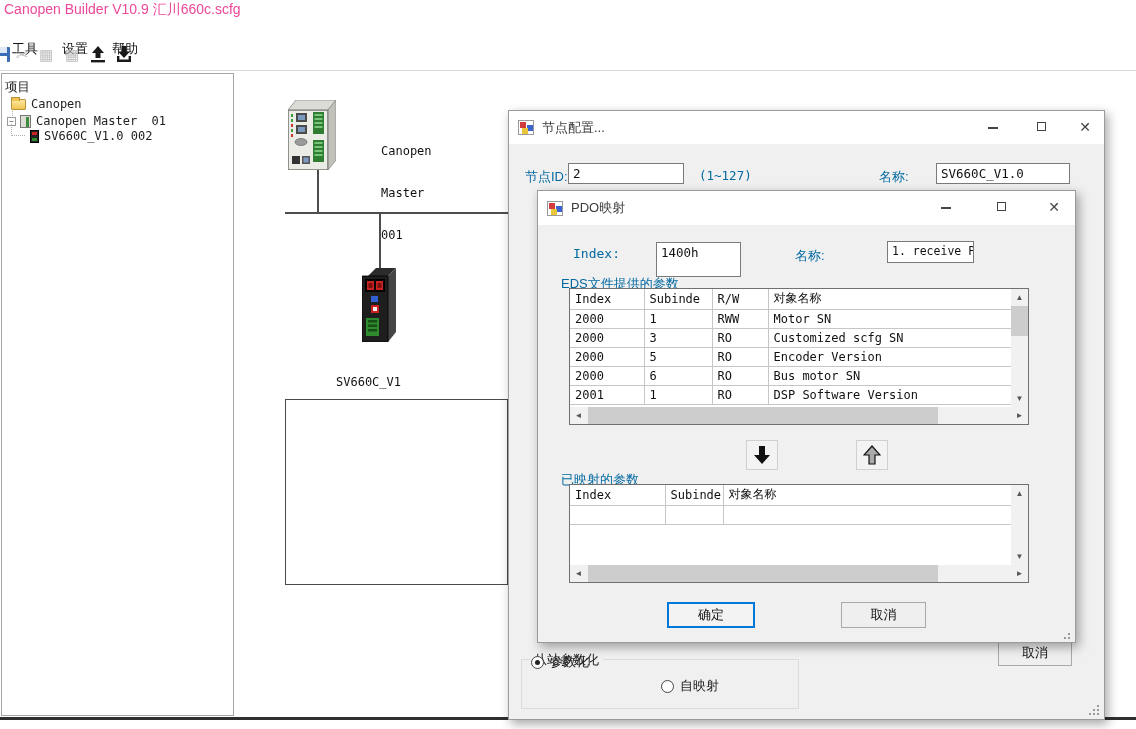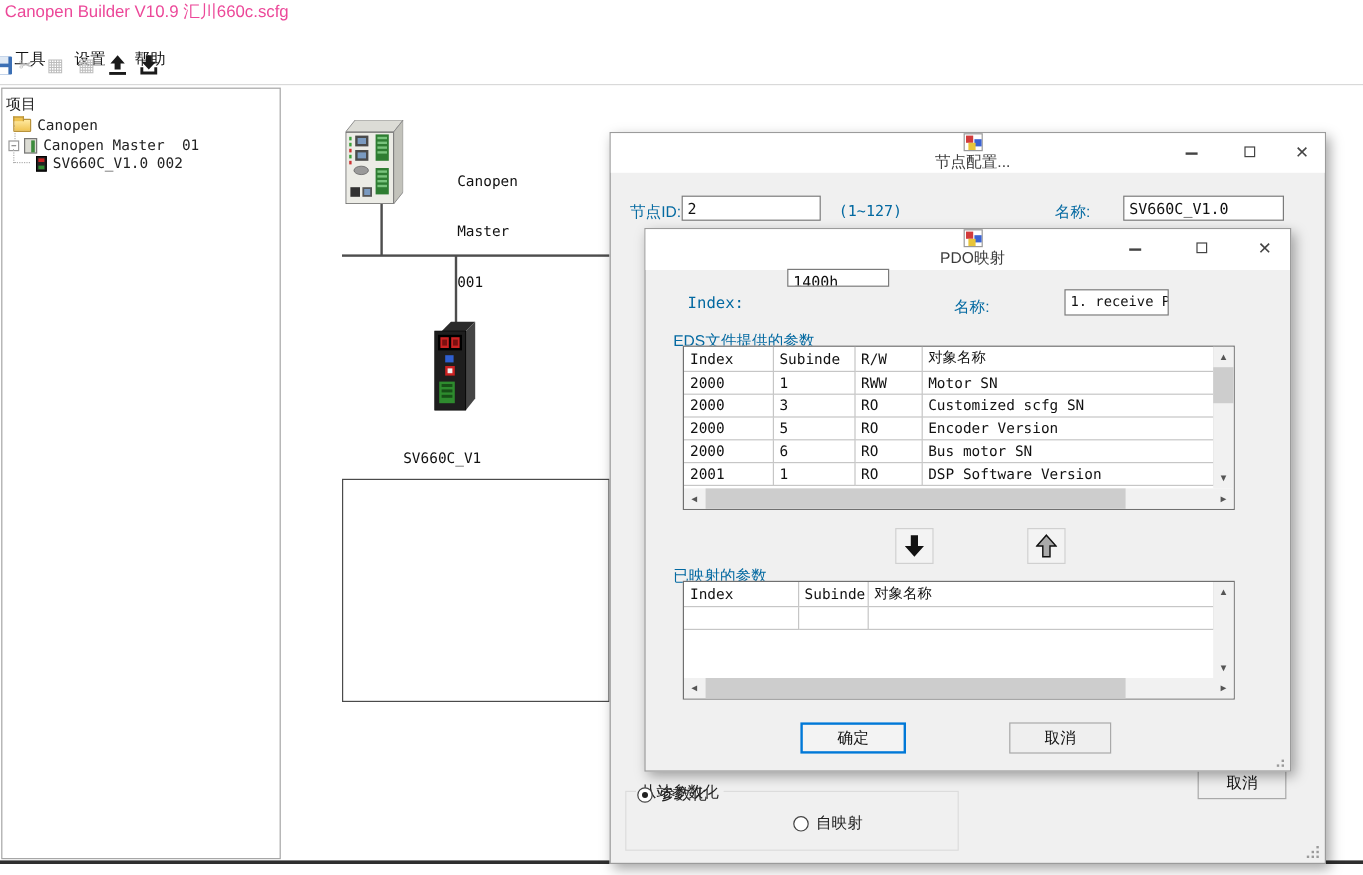--- a/index.html
+++ b/index.html
@@ -40,21 +40,21 @@
   .busline { background:#4d4d4d; }
   .dev-label { font-family:"DejaVu Sans Mono", monospace; font-size:12px; line-height:14px;
                color:#111; white-space:pre; }
   #canvas-rect { left:285px; top:399px; width:223px; height:186px; background:#fff; border:1.5px solid #4a4a4a; }
   #bottom-line { left:0; top:717px; width:1136px; height:3px; background:#2f2f2f; }
 
   
   .dialog { position:absolute; background:#f0f0f0; border:1px solid #9b9b9b;
             box-shadow:3px 4px 10px rgba(0,0,0,.35); }
   .titlebar { position:absolute; left:0; top:0; right:0; height:33px; background:#fff;
-              display:flex; align-items:center;flex-direction:column; }
+              display:flex; align-items:center; }
   .dlg-title { font-size:13px; color:#3c3c3c; margin-left:8px; }
   .form-ico { width:16px; height:15px; margin-left:9px; position:relative;
               background:#fff; border:1px solid #999; }
   .form-ico i { position:absolute; width:6px; height:6px; }
   .winbtn { position:absolute; top:0; width:40px; height:32px; text-align:center; color:#444; }
   .minbar { display:inline-block; width:10px; height:1.5px; background:#444; margin-top:16px; }
   .maxbox { display:inline-block; width:9px; height:9px; border:1.2px solid #444; margin-top:11px; }
   .closex { font-size:14px; line-height:32px; }
 
   .textbox { position:absolute; background:#fff; border:1px solid #7a7a7a; font-size:12.5px;
@@ -268,21 +268,21 @@
         <i style="left:8px;top:4px;background:#3b62d2"></i>
         <i style="left:3px;top:7px;background:#e8c53a"></i>
     </span>
     <span class="dlg-title">PDO映射</span>
     <span class="winbtn" style="left:388px"><span class="minbar"></span></span>
     <span class="winbtn" style="left:443px"><span class="maxbox"></span></span>
     <span class="winbtn closex" style="left:496px">✕</span>
   </div>
 
   <span class="lbl mono" style="left:35px;top:55px">Index:</span>
-  <div class="textbox" style="left:118px;top:33px;width:85px;height:15px">1400h</div>
+  <div class="textbox" style="left:118px;top:51px;width:85px;height:35px">1400h</div>
   <span class="lbl" style="left:257px;top:56px">名称:</span>
   <div class="textbox" style="left:349px;top:50px;width:87px;height:22px;font-size:11.5px">1. receive PDO</div>
 
   <span class="lbl" style="left:23px;top:84px">EDS文件提供的参数</span>
 
   <div class="tblbox" style="left:31px;top:97px;width:460px;height:137px">
     <table class="grid">
       <colgroup>
           <col style="width:74px">
           <col style="width:68px">

